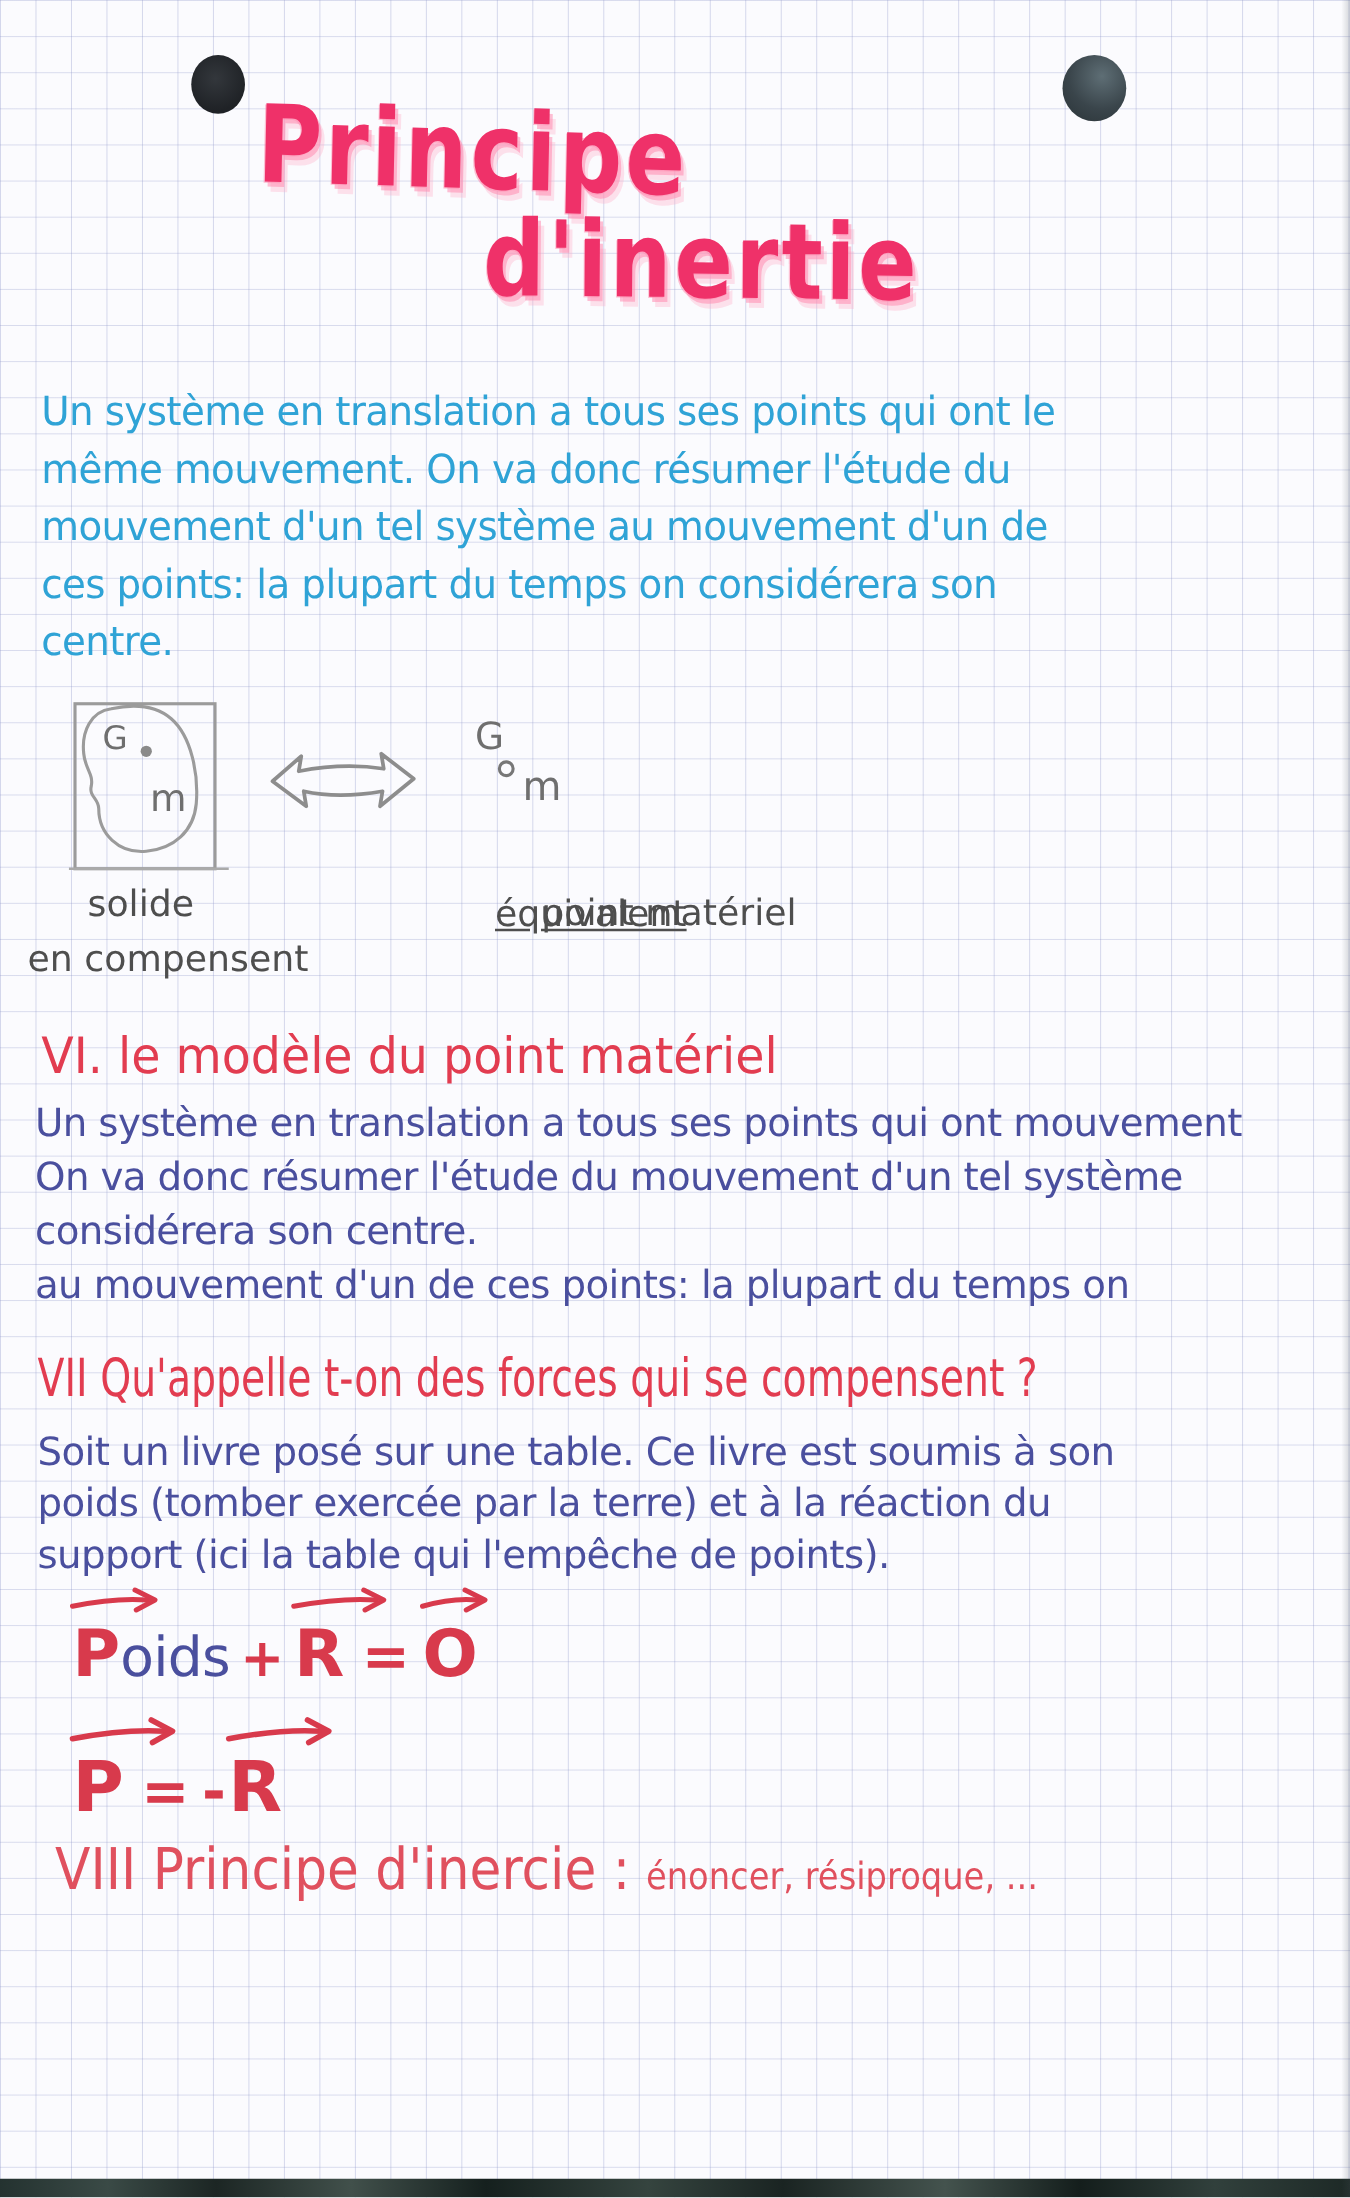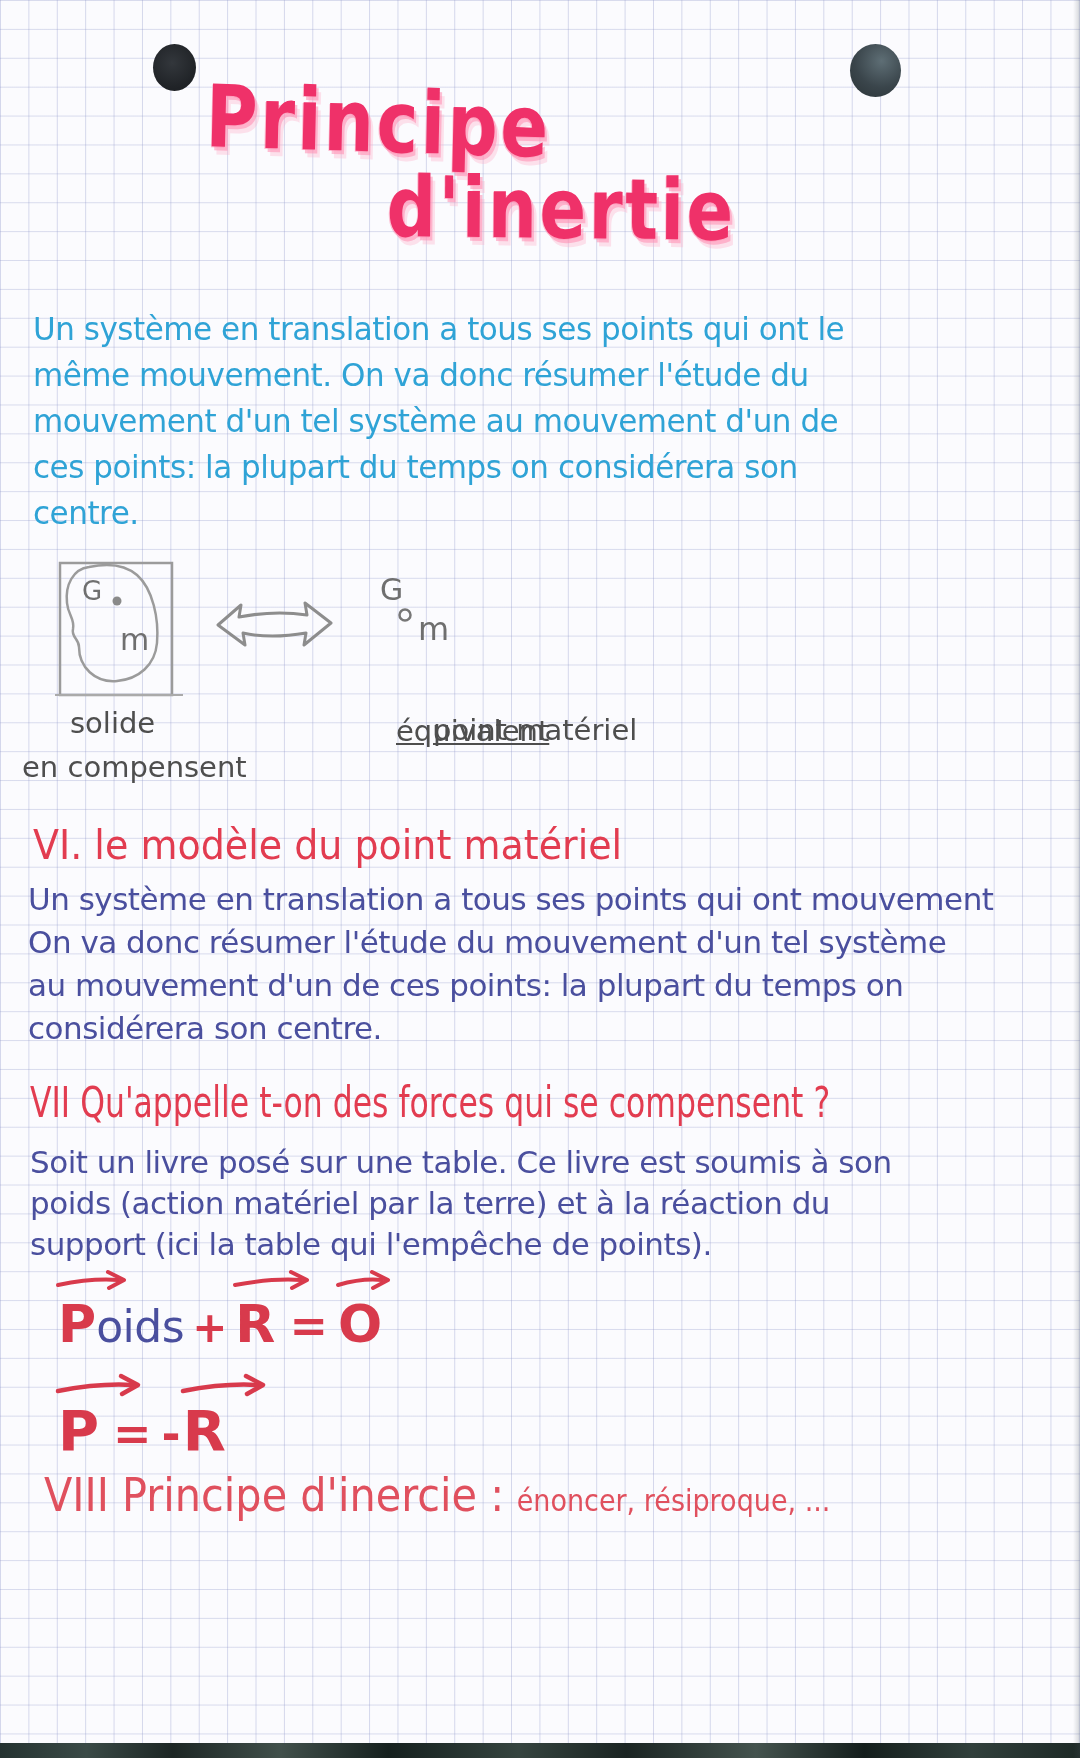--- a/index.html
+++ b/index.html
@@ -119,28 +119,28 @@
   <div class="abs pencil-glyph" style="left:418px;top:610px;font-size:32px;">m</div>
   <div class="abs pencil-label" style="left:70px;top:706px;">solide</div>
   <div class="abs pencil-label" style="left:22px;top:750px;">en compensent</div>
   <div class="abs pencil-label" style="left:398px;top:713px;margin-left:35px;">point matériel</div>
   <div class="abs pencil-label" style="left:396px;top:714px;text-decoration:underline;">équivalent</div>
 
   <div class="abs red h-vi">VI. le modèle du point matériel</div>
   <div class="abs purple body-vi">
     <div class="pline">Un système en translation a tous ses points qui ont mouvement</div>
     <div class="pline">On va donc résumer l'étude du mouvement d'un tel système</div>
+    <div class="pline">considérera son centre.</div>
     <div class="pline">au mouvement d'un de ces points: la plupart du temps on</div>
-    <div class="pline">considérera son centre.</div>
   </div>
 
   <div class="abs red h-vii">VII Qu'appelle t-on des forces qui se compensent ?</div>
   <div class="abs purple body-vii">
     <div class="pline">Soit un livre posé sur une table. Ce livre est soumis à son</div>
-    <div class="pline">poids (action matériel par la terre) et à la réaction du</div>
+    <div class="pline">poids (tomber exercée par la terre) et à la réaction du</div>
     <div class="pline">support (ici la table qui l'empêche de points).</div>
   </div>
 
   <div class="abs equation eq1">
     <span class="vec">
       <svg width="80" height="26" viewBox="0 0 80 26">
         <path d="M4 18 Q38 11 64 13" fill="none" stroke="#d83a4c" stroke-width="4" stroke-linecap="round"></path>
         <path d="M54 5 L70 13 L55 21" fill="none" stroke="#d83a4c" stroke-width="4" stroke-linecap="round" stroke-linejoin="round"></path>
       </svg><span class="cap">P</span></span>
       <span class="eqtxt">oids</span>

